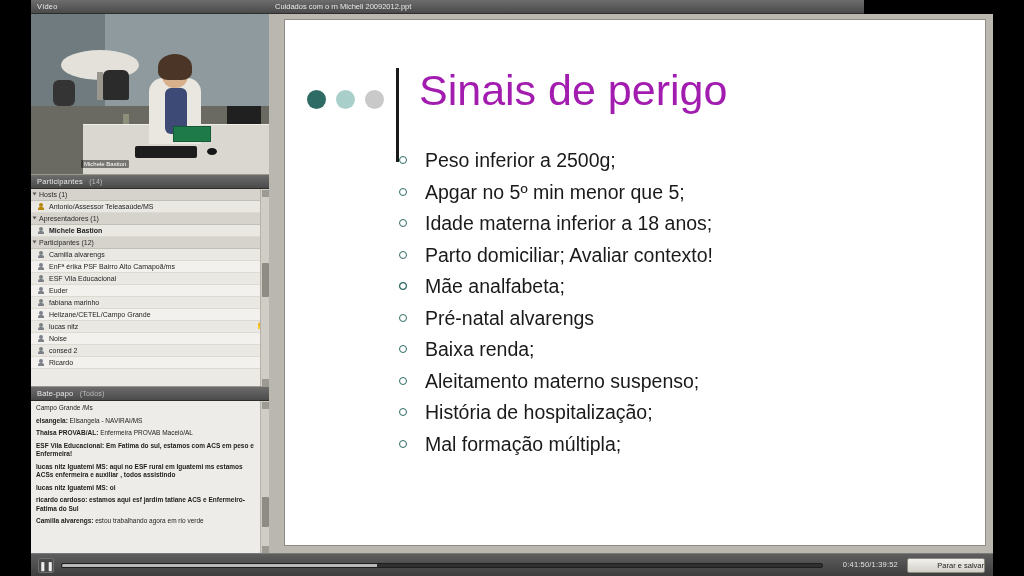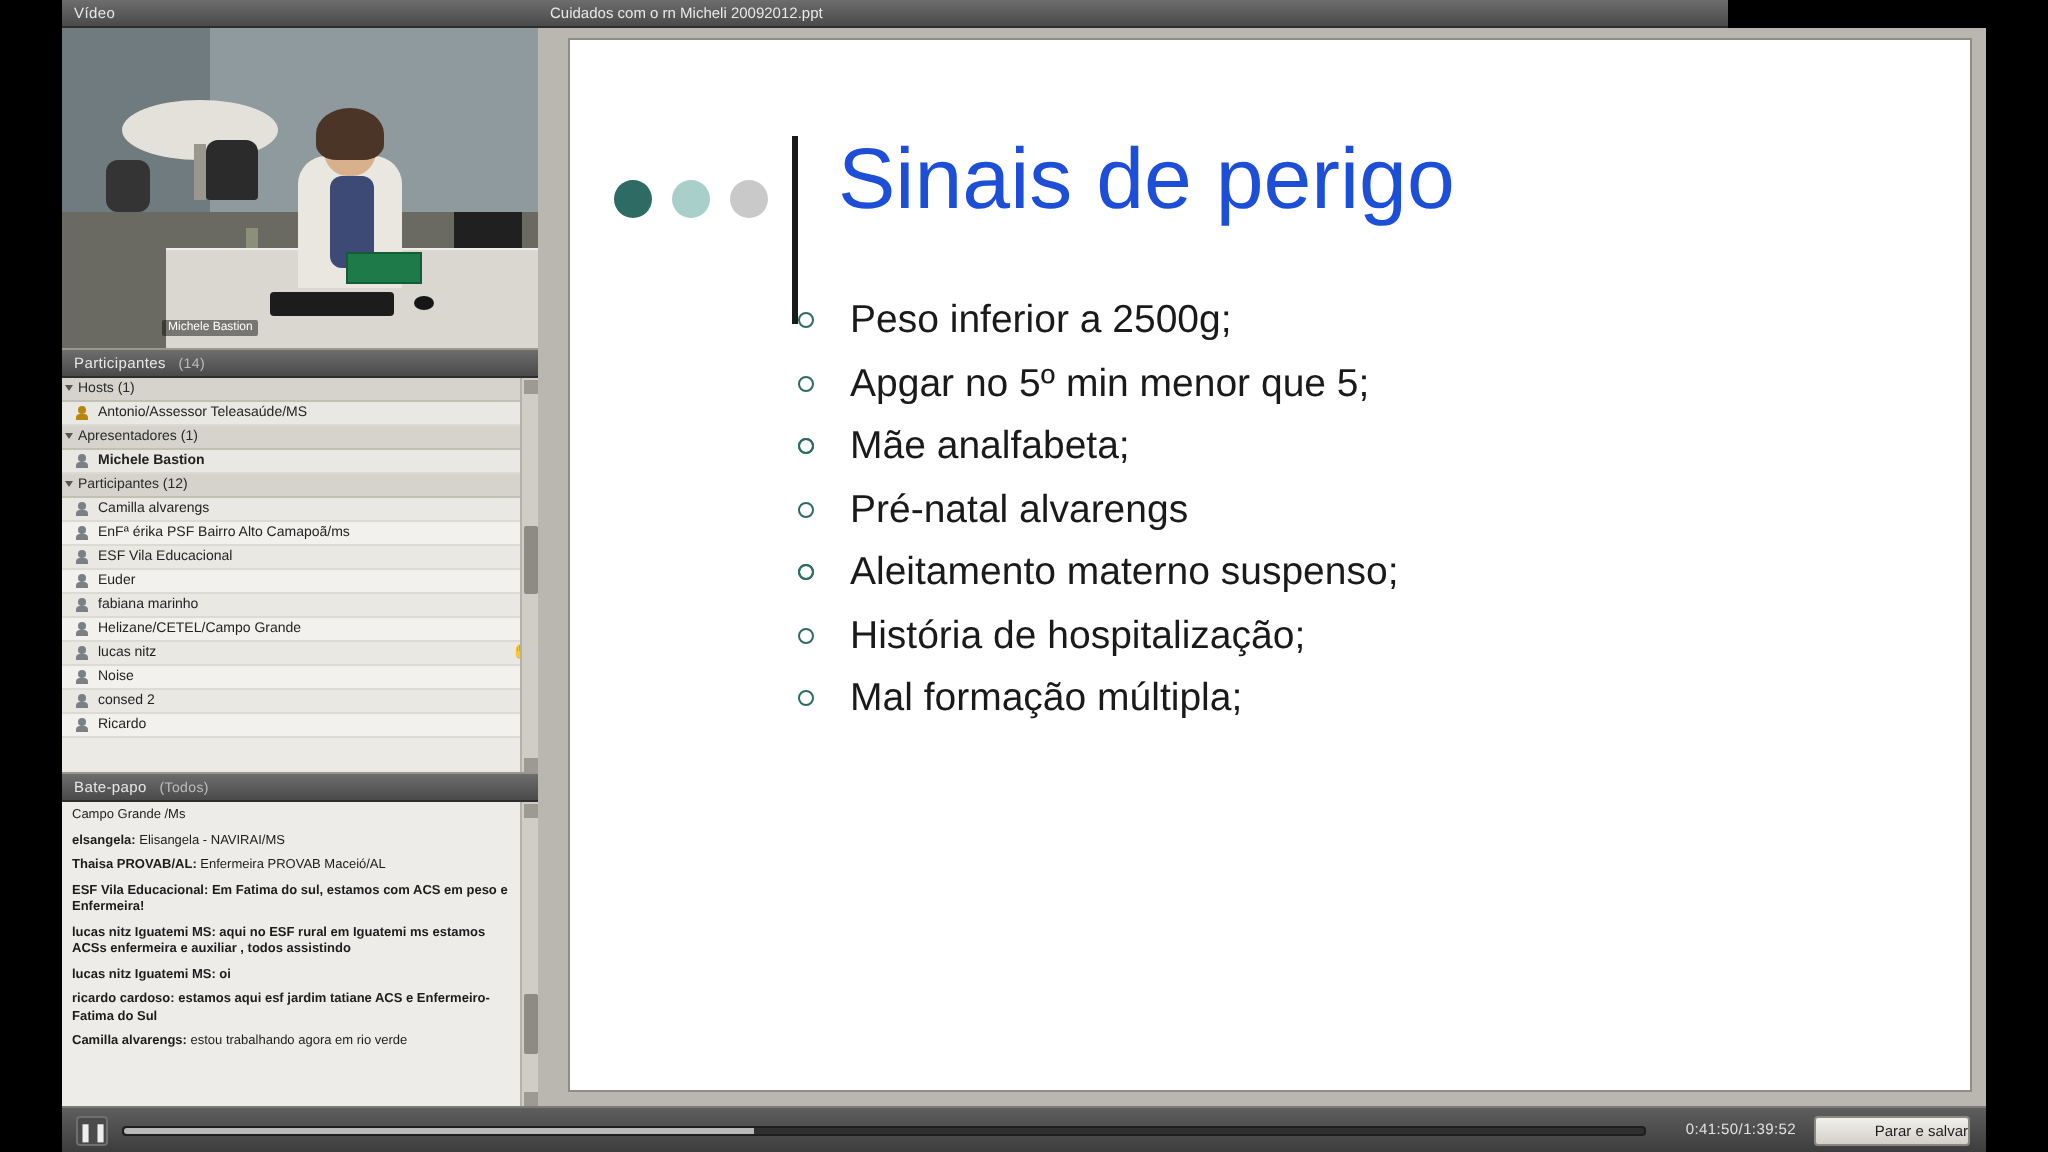--- a/index.html
+++ b/index.html
@@ -190,21 +190,21 @@
     position:absolute; left:0; top:48px; width:700px; height:72px;
   }
   .dots { position:absolute; left:22px; top:22px; display:flex; gap:10px; }
   .dot { width:19px; height:19px; border-radius:50%; }
   .dot.d1 { background:#2e6b64; }
   .dot.d2 { background:#a9cfcb; }
   .dot.d3 { background:#c9c9c9; }
   .vbar { position:absolute; left:111px; top:0px; width:3px; height:94px; background:#1a1a1a; }
   #slide-title {
     position:absolute; left:134px; top:-2px;
-    font-size:43px; color:#1d4ed8; font-weight:400;
+    font-size:43px; color:#a21caf; font-weight:400;
     font-family:"Liberation Sans", sans-serif;
     text-align:right;
   }
   #bullets {
     position:absolute; left:108px; top:130px; width:580px;
   }
   .bullet {
     position:relative; padding-left:32px; margin-bottom:10.5px;
     font-size:19.5px; color:#1a1a1a; line-height:21px;
   }
@@ -343,24 +343,26 @@
             <div class="dot d1"></div>
             <div class="dot d2"></div>
             <div class="dot d3"></div>
           </div>
           <div class="vbar"></div>
           <div id="slide-title">Sinais de perigo</div>
         </div>
         <div id="bullets">
             <div class="bullet"><span class="ring" style="border-color: rgb(46, 107, 100);"></span><span>Peso inferior a 2500g;</span></div>
             <div class="bullet"><span class="ring" style="border-color: rgb(46, 107, 100);"></span><span>Apgar no 5º min menor que 5;</span></div>
+            <div class="bullet"><span class="ring" style="border-color: rgb(46, 107, 100);"></span><span>Idade materna inferior a 18 anos;</span></div>
+            <div class="bullet"><span class="ring" style="border-color: rgb(46, 107, 100);"></span><span>Parto domiciliar; Avaliar contexto!</span></div>
             <div class="bullet"><span class="ring" style="border-color: rgb(46, 107, 100);"></span></div>
             <div class="bullet"><span class="ring" style="border-color: rgb(46, 107, 100);"></span><span>Mãe analfabeta;</span></div>
             <div class="bullet"><span class="ring" style="border-color: rgb(46, 107, 100);"></span><span>Pré-natal alvarengs</span></div>
-            <div class="bullet"><span class="ring" style="border-color: rgb(46, 107, 100);"></span></div>
+            <div class="bullet"><span class="ring" style="border-color: rgb(46, 107, 100);"></span><span>Baixa renda;</span></div>
             <div class="bullet"><span class="ring" style="border-color: rgb(46, 107, 100);"></span><span>Aleitamento materno suspenso;</span></div>
             <div class="bullet"><span class="ring" style="border-color: rgb(46, 107, 100);"></span><span>História de hospitalização;</span></div>
             <div class="bullet"><span class="ring" style="border-color: rgb(46, 107, 100);"></span><span>Mal formação múltipla;</span></div>
           </div>
       </div>
     </div>
   </div>
 
   <div id="bottom-bar">
     <div id="pause-btn">❚❚</div>

